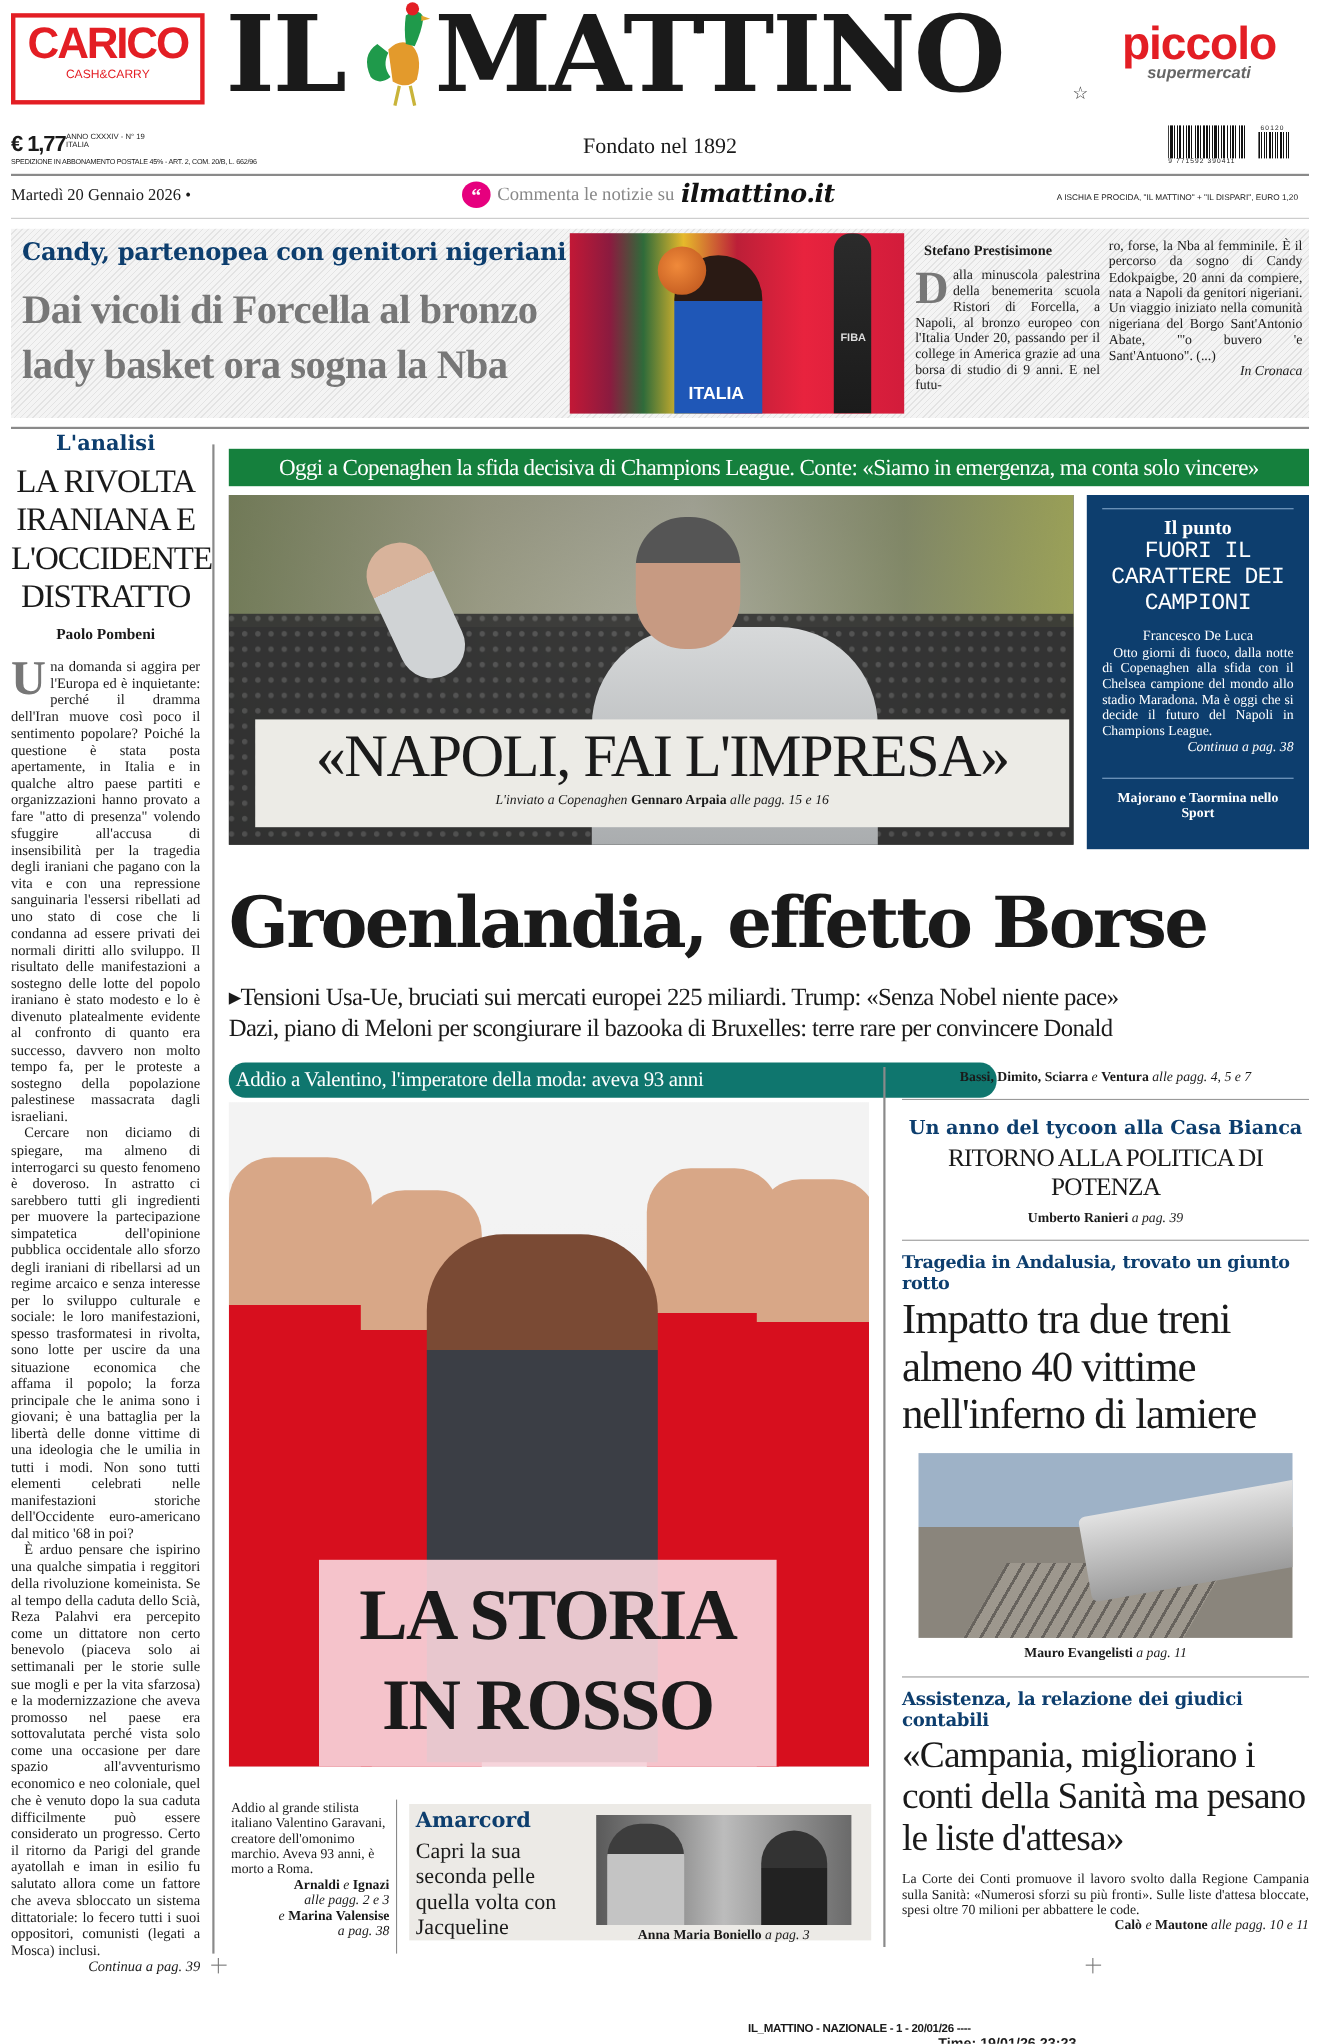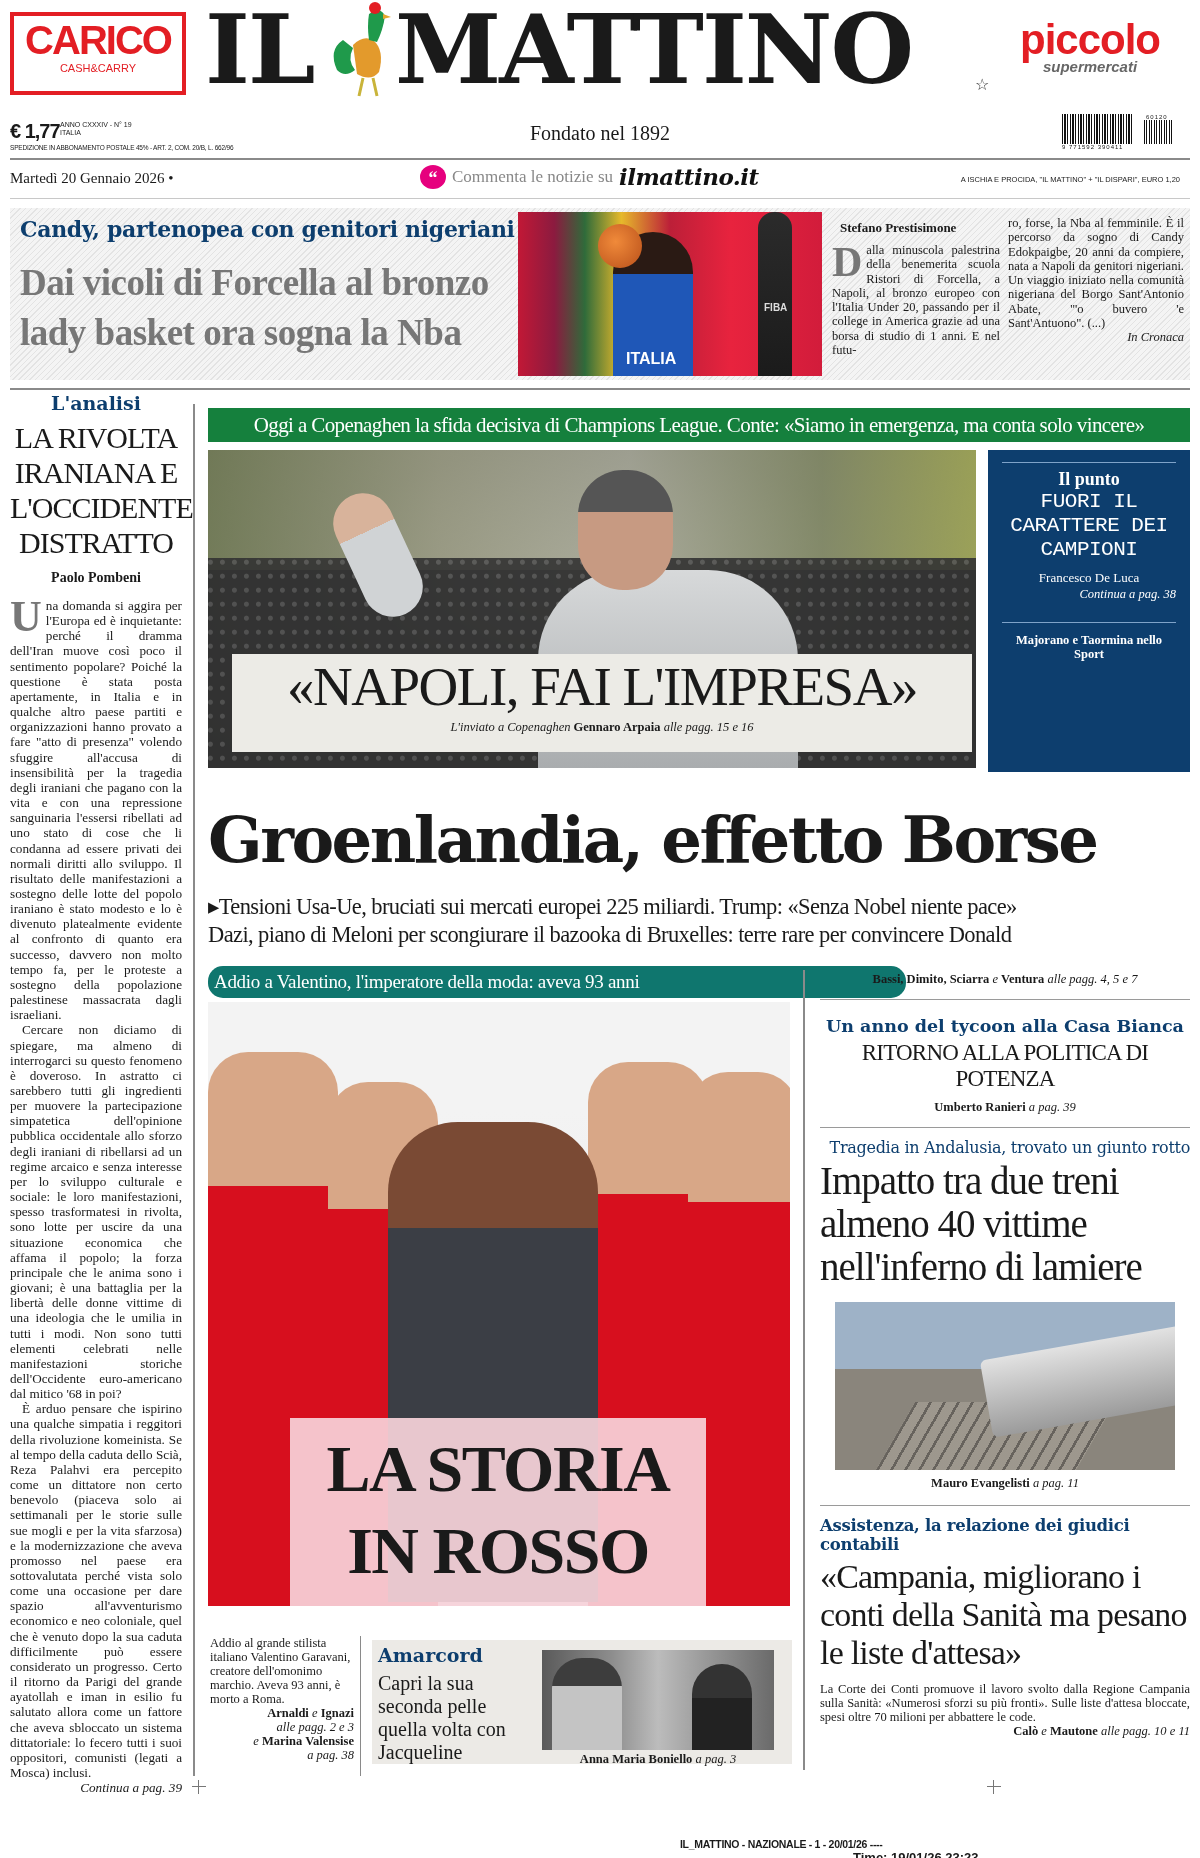--- a/index.html
+++ b/index.html
@@ -113,21 +113,21 @@
   #amarcord-photo .p2 { position:absolute; left:150px; top:14px; width:60px; height:86px; border-radius:30px 30px 0 0; background: linear-gradient(180deg,#333 0 40%,#222 40% 100%); }
   #amarcord-credit { position:absolute; left: 170px; top: 112px; width:232px; text-align:center; font-family:"Liberation Serif",serif; font-size: 12.5px; }
 
   
   #rc { left: 820px; top: 972px; width: 370px; }
   .credit { font-family:"Liberation Serif",serif; font-size: 12.5px; text-align: center; }
   .credit b { font-weight: bold; }
   .credit i { font-style: italic; }
   #rc-trump-kicker { text-align:center; font-weight:bold; font-size: 17.5px; color:#0d3e6e; font-family:"DejaVu Serif",serif; margin-top: 16px; }
   #rc-trump-title { text-align:center; font-size: 23px; font-family:"Liberation Serif",serif; letter-spacing:-0.8px; margin-top: 4px; }
-  #rc-treni-kicker { font-weight:normal; font-size: 16px; color:#0d3e6e; font-family:"DejaVu Serif",serif; letter-spacing:-0.3px; margin-top: 10px; text-align: right; }
+  #rc-treni-kicker { font-weight:bold; font-size: 16px; color:#0d3e6e; font-family:"DejaVu Serif",serif; letter-spacing:-0.3px; margin-top: 10px; }
   #rc-treni-title { font-family:"Liberation Serif",serif; font-size: 39px; line-height: 43px; letter-spacing: -1px; margin-top: 2px; }
   #rc-treni-photo { margin: 14px auto 0 auto; width: 340px; height: 168px; position: relative; overflow: hidden; background: linear-gradient(180deg,#9eb2c7 0 40%,#8a857c 40% 100%); }
   #rc-treni-photo .train { position:absolute; left:150px; top:40px; width:210px; height:78px; background: linear-gradient(180deg,#e2e2e2,#9b9b9b); transform: rotate(-10deg); border-radius:6px; }
   #rc-treni-photo .tracks { position:absolute; left:60px; top:100px; width:200px; height:70px; background: repeating-linear-gradient(90deg,#5e5a55 0 3px,#a29c92 3px 14px); transform: skewX(-30deg); opacity:0.8;}
   #rc-campania-kicker { font-weight:bold; font-size: 16.5px; color:#0d3e6e; font-family:"DejaVu Serif",serif; letter-spacing:-0.3px; margin-top: 10px; }
   #rc-campania-title { font-family:"Liberation Serif",serif; font-size: 34px; line-height: 38px; letter-spacing: -0.8px; margin-top: 4px; }
   #rc-campania-body { font-family:"Liberation Serif",serif; font-size: 12.5px; line-height: 14px; text-align: justify; margin-top: 10px; }
 
   .cross { position: absolute; width: 14px; height: 14px; }
   .cross::before { content:""; position:absolute; left:6px; top:0; width:1px; height:14px; background:#777; }
@@ -195,21 +195,21 @@
 <div id="strip-title" class="abs">Dai vicoli di Forcella al bronzo lady basket ora sogna la Nba</div>
 <div id="strip-photo" class="abs">
   <div class="player"></div>
   <div class="ball"></div>
   <div class="italia">ITALIA</div>
   <div class="pole"></div>
   <div class="fiba">FIBA</div>
 </div>
 <div id="strip-author" class="abs">Stefano Prestisimone</div>
 <div id="strip-col1" class="abs bodytext">
-  <span class="dropcap">D</span><span>alla minuscola palestrina della benemerita scuola Ristori di Forcella, a Napoli, al bronzo europeo con l'Italia Under 20, passando per il college in America grazie ad una borsa di studio di 1 anni. E nel futu-</span>
+  <span class="dropcap">D</span><span>alla minuscola palestrina della benemerita scuola Ristori di Forcella, a Napoli, al bronzo europeo con l'Italia Under 20, passando per il college in America grazie ad una borsa di studio di 9 anni. E nel futu-</span>
 </div>
 <div id="strip-col2" class="abs bodytext">
   <span>ro, forse, la Nba al femminile. È il percorso da sogno di Candy Edokpaigbe, 20 anni da compiere, nata a Napoli da genitori nigeriani. Un viaggio iniziato nella comunità nigeriana del Borgo Sant'Antonio Abate, "'o buvero 'e Sant'Antuono". (...)</span>
   <div class="right-italic">In Cronaca</div>
 </div>
 
 <div class="hline" style="left:10px; top:388px; width:1180px;"></div>
 
 <div id="lc" class="abs">
   <div id="lc-kicker">L'analisi</div>
@@ -239,20 +239,21 @@
     <b>Gennaro Arpaia</b>
     <span>alle pagg. 15 e 16</span>
   </div>
 </div>
 
 <div id="punto" class="abs">
   <div class="rule"></div>
   <div id="punto-kicker">Il punto</div>
   <div id="punto-title">FUORI IL CARATTERE DEI CAMPIONI</div>
   <div id="punto-author">Francesco De Luca</div>
+  <div id="punto-body">Otto giorni di fuoco, dalla notte di Copenaghen alla sfida con il Chelsea campione del mondo allo stadio Maradona. Ma è oggi che si decide il futuro del Napoli in Champions League.</div>
   <div id="punto-cont">Continua a pag. 38</div>
   <div class="rule" style="margin-top:20px;"></div>
   <div id="punto-sport">Majorano e Taormina nello Sport</div>
 </div>
 
 <div id="groen-title" class="abs">Groenlandia, effetto Borse</div>
 <div id="groen-sub" class="abs">
   <div><span>▸</span><span>Tensioni Usa-Ue, bruciati sui mercati europei 225 miliardi. Trump: «Senza Nobel niente pace»</span></div>
   <div>Dazi, piano di Meloni per scongiurare il bazooka di Bruxelles: terre rare per convincere Donald</div>
 </div>

